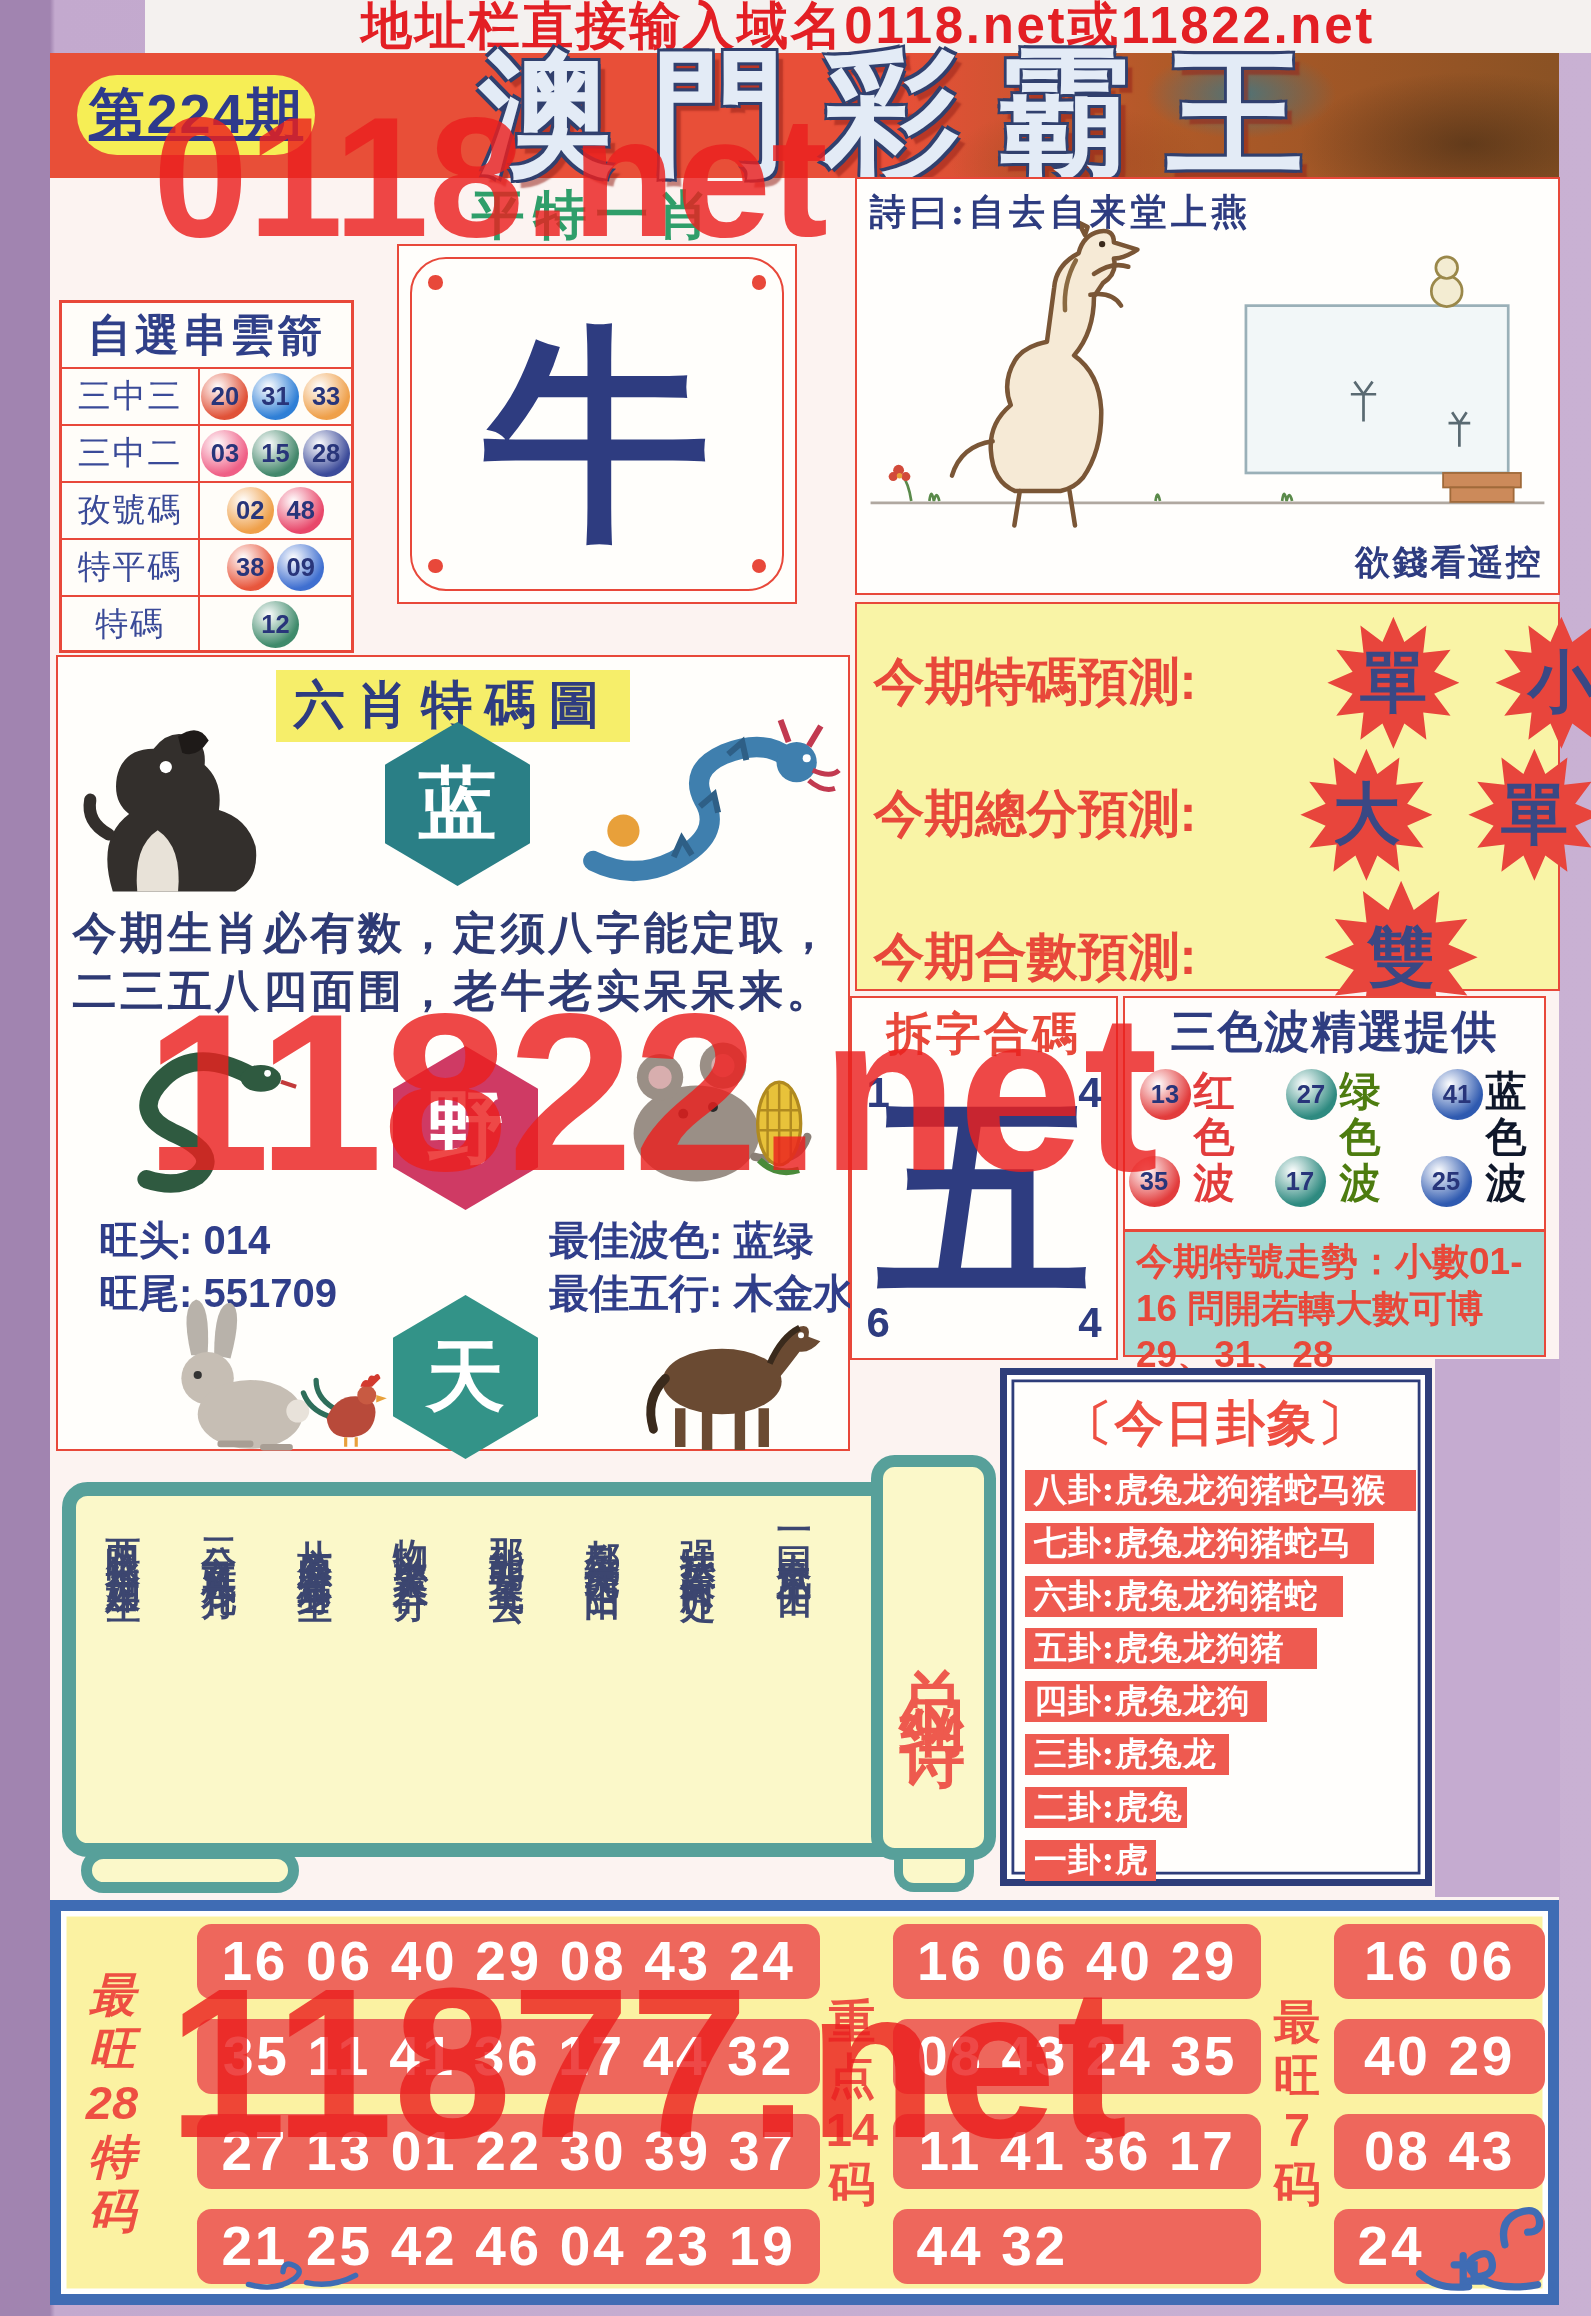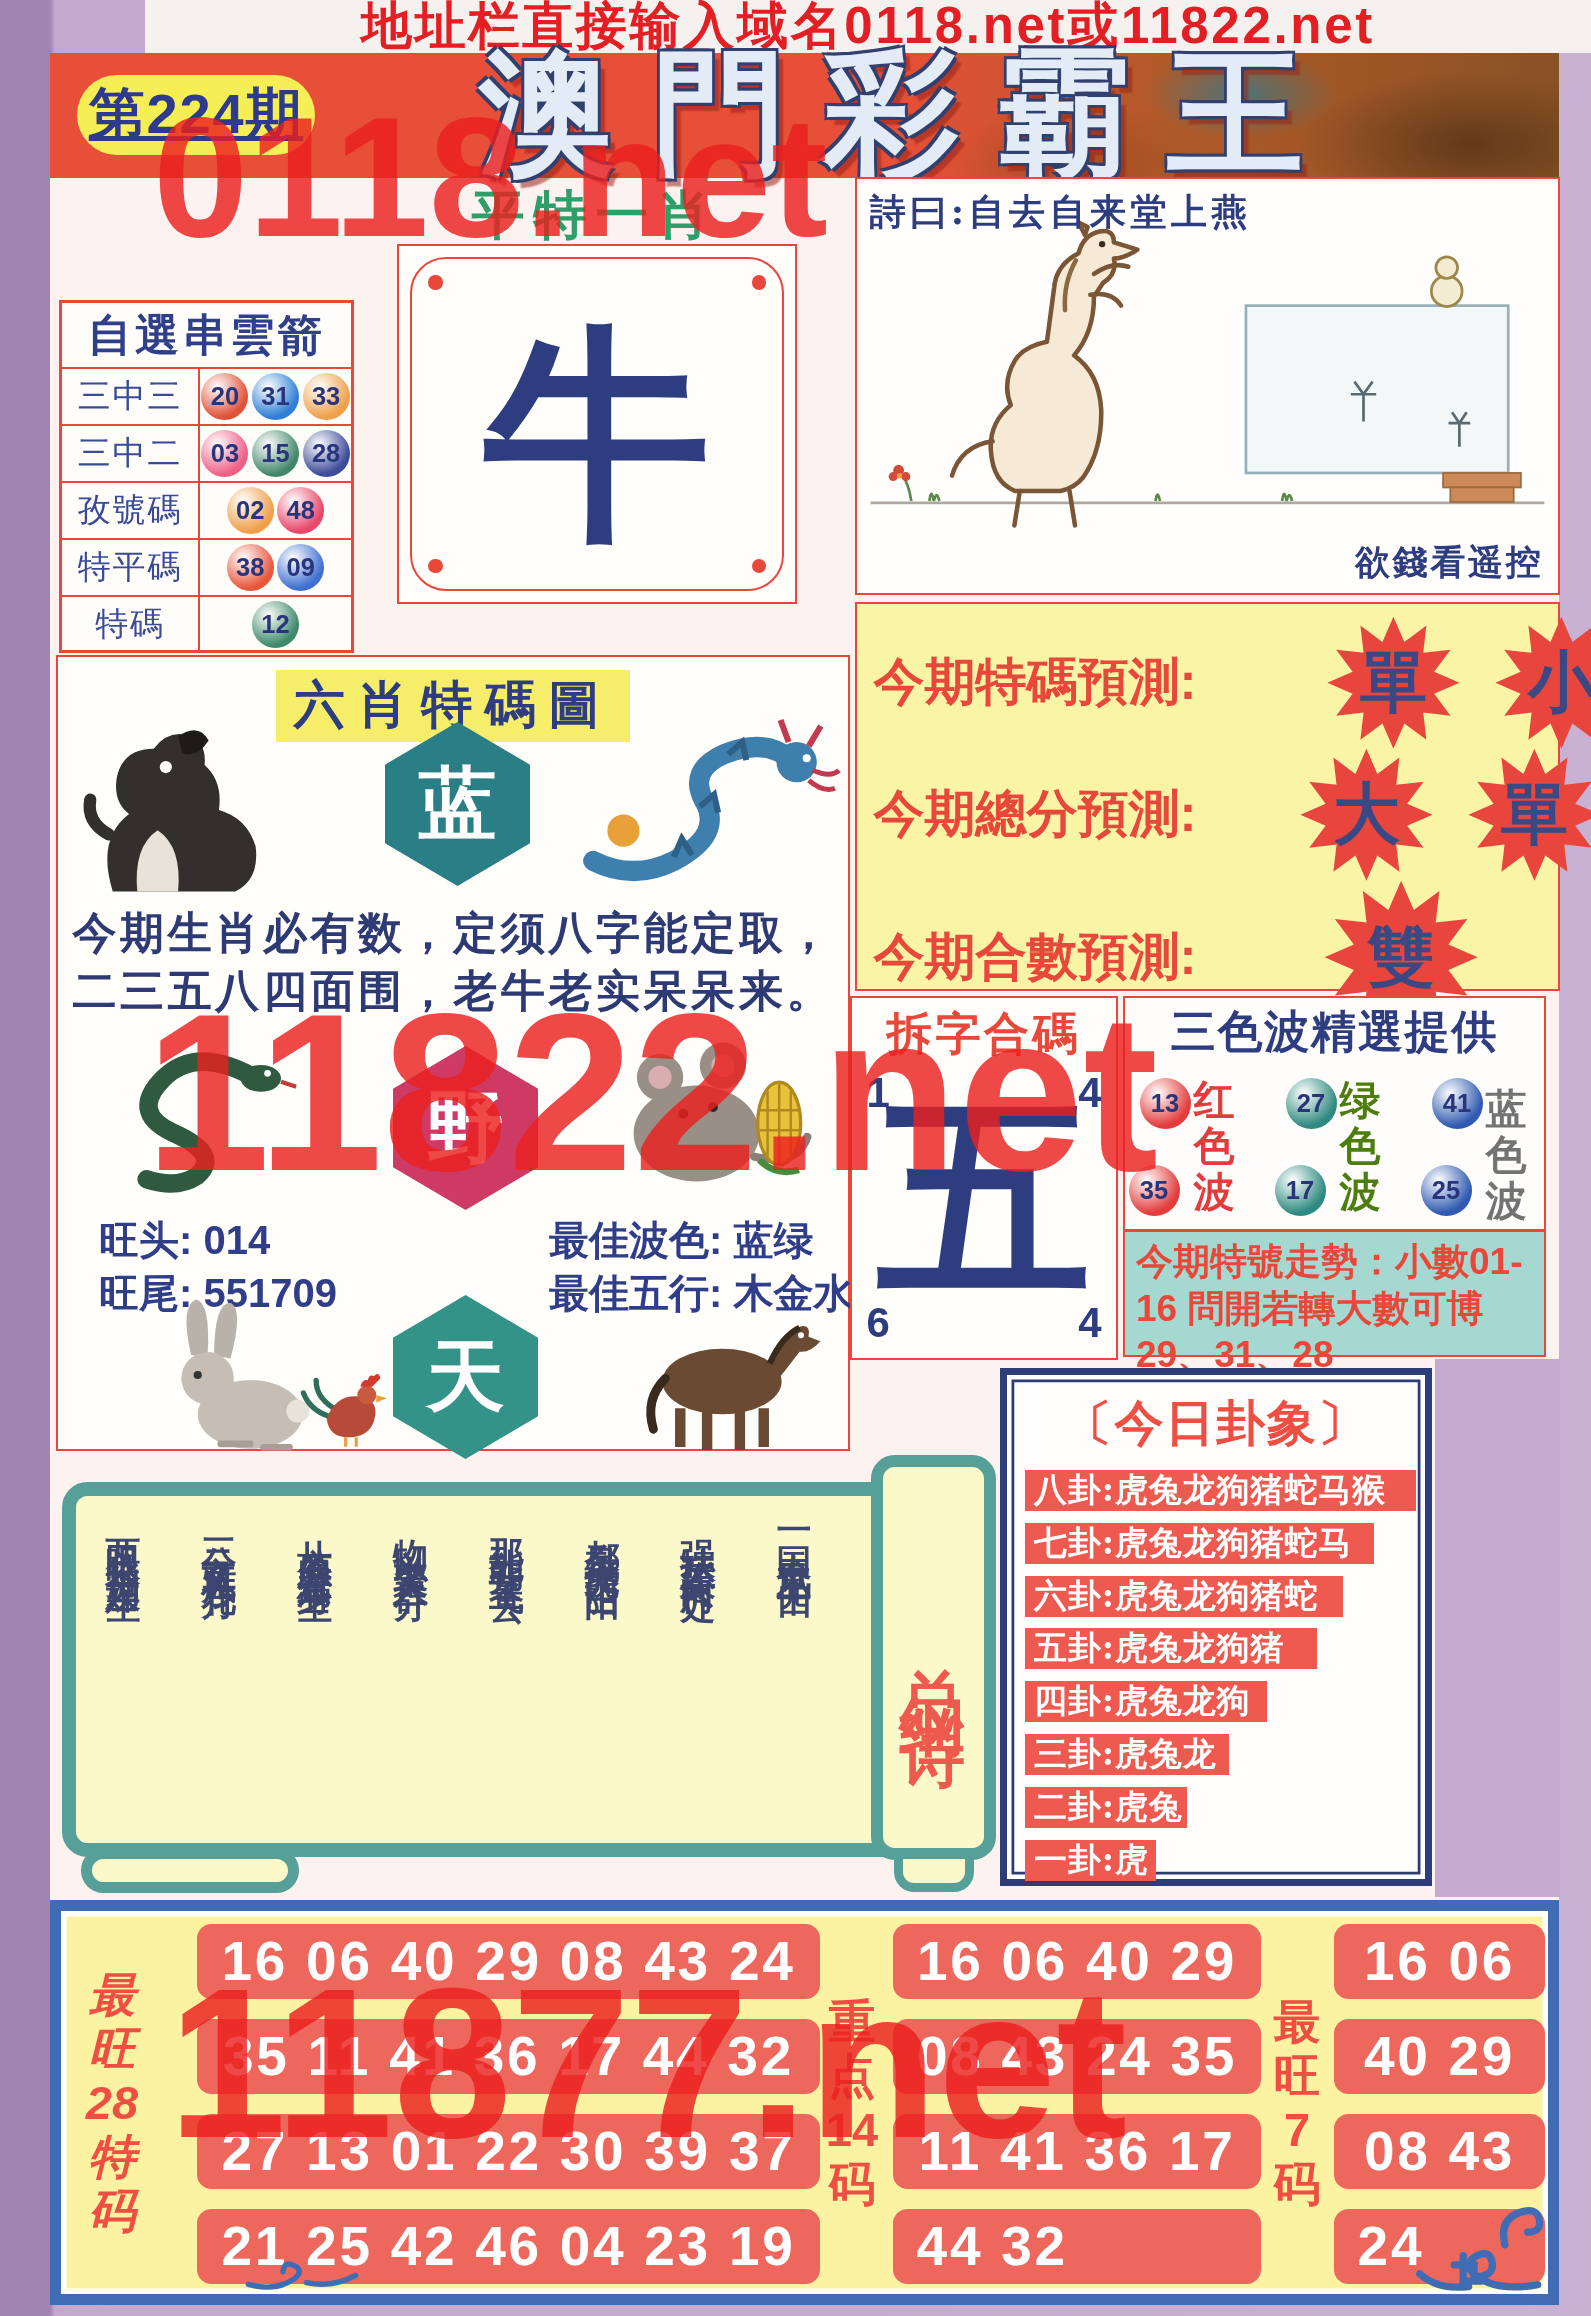--- a/index.html
+++ b/index.html
@@ -399,21 +399,21 @@
           <span class="ball" style="--c: #2e8a80;">27</span>
           <span class="ball" style="--c: #2e8a80;">17</span>
         </div>
         <div class="ss-label" style="color: #4d7c0f;">绿色波</div>
       </div>
       <div class="ss-group">
         <div class="ss-balls">
           <span class="ball" style="--c: #2f5ab0;">41</span>
           <span class="ball" style="--c: #2f5ab0;">25</span>
         </div>
-        <div class="ss-label" style="color: #737373; margin-top: 18px;">蓝色波</div>
+        <div class="ss-label" style="color: #0f172a;">蓝色波</div>
       </div>
     </div>
   </div>
 
   <div class="trend">
     <span>今期特號走勢：小數01-16 問開若轉大數可博 29、31、28</span>
   </div>
 
   <div class="gua">
     <div class="gua-title">〔今日卦象〕</div>

